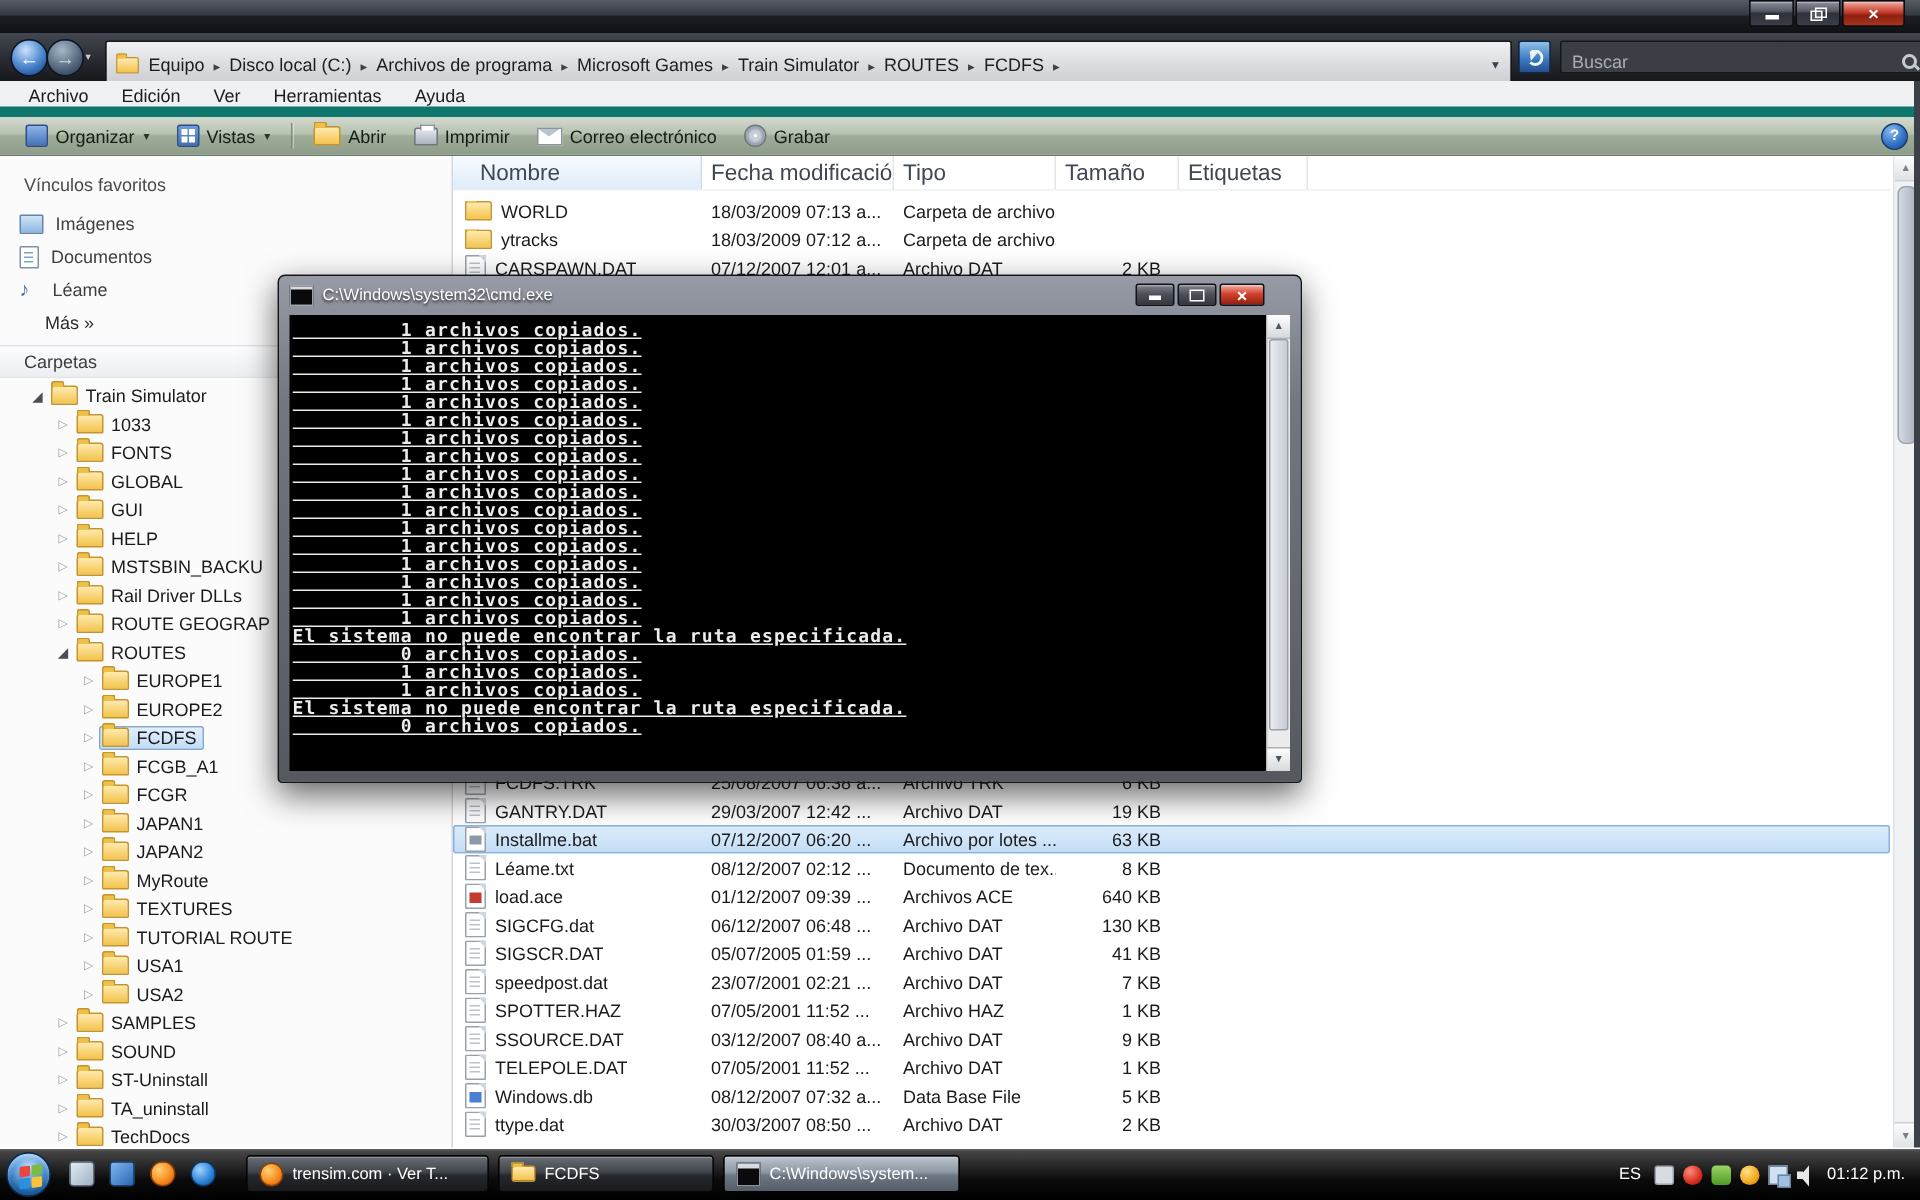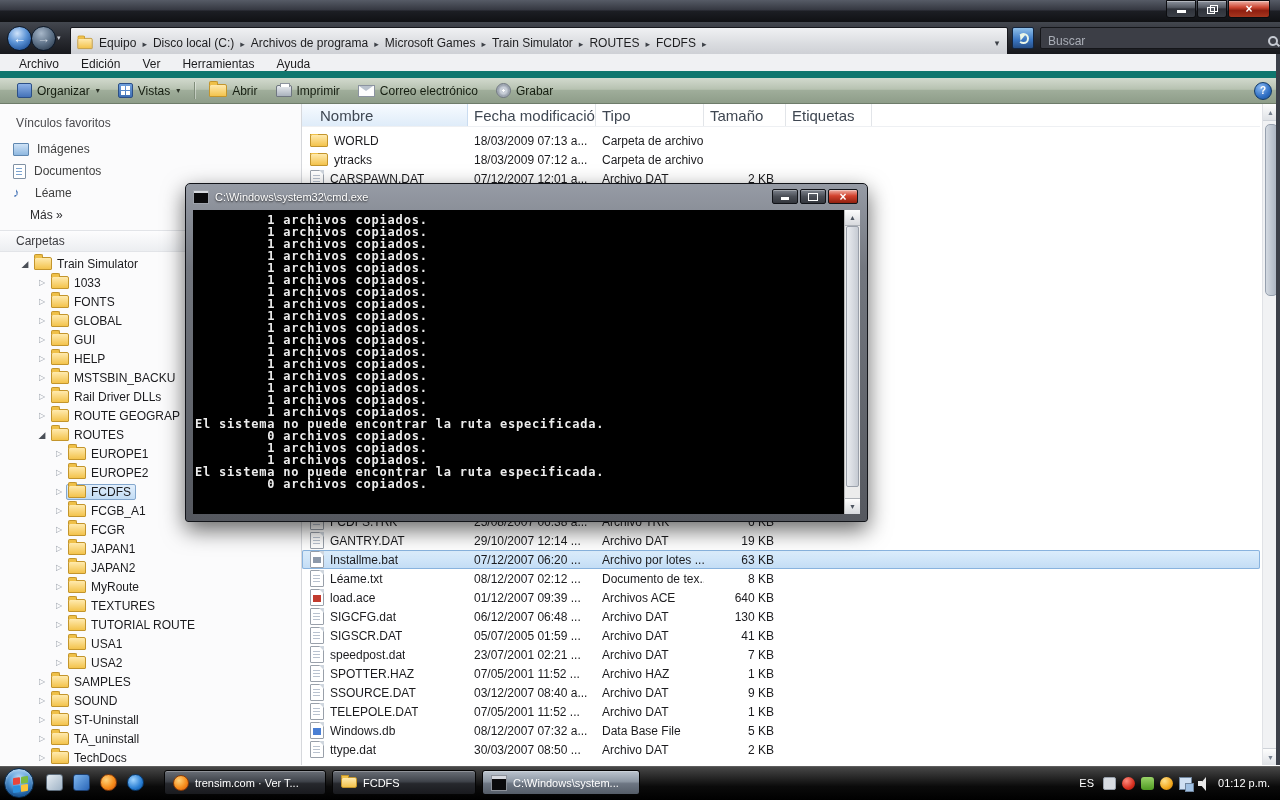--- a/index.html
+++ b/index.html
@@ -136,35 +136,35 @@
   .vs-up{top:0;border-bottom:1px solid #cfd3d9;}
   .vs-down{bottom:0;border-top:1px solid #cfd3d9;}
   .v-thumb{position:absolute;left:2px;width:11px;top:20px;height:170px;border-radius:5px;
     background:linear-gradient(90deg,#d4dae2,#aab3c0);border:1px solid #96a0ae;}
   .frame-right{position:absolute;right:0;top:54px;width:4px;height:711px;background:#3c4049;}
 
   
   .cmdwin{position:absolute;left:185px;top:183px;width:683px;height:339px;box-sizing:border-box;z-index:10;
     background:linear-gradient(#969ba5 0%,#73777f 25%,#55585f 100%);border:1px solid #121419;border-radius:5px 5px 3px 3px;
     box-shadow:0 8px 22px rgba(0,0,0,.6);}
-  .cmd-titlebar{position:absolute;left:3px;top:2px;right:5px;height:21px;display:flex;align-items:center;padding:0 4px;}
+  .cmd-titlebar{position:absolute;left:3px;top:2px;right:20px;height:21px;display:flex;align-items:center;padding:0 4px;}
   .cmd-ic{position:relative;width:14px;height:12px;background:#0a0a0c;border:1px solid #9da2ab;margin-right:6px;flex:none;}
   .cmd-ic::before{content:'';position:absolute;left:0;top:0;right:0;height:2px;background:#d7dae0;}
   .cmd-title{font-size:11px;color:#fff;text-shadow:0 1px 2px rgba(0,0,0,.8);white-space:nowrap;}
   .cbtns{margin-left:auto;display:flex;gap:2px;}
   .cwbtn{width:26px;height:15px;box-sizing:border-box;border:1px solid #111318;border-radius:2px;
     background:linear-gradient(#7d828c 0%,#4a4e56 50%,#34373d 100%);display:flex;align-items:center;justify-content:center;
     box-shadow:inset 0 1px 0 rgba(255,255,255,.3);}
   .cwbtn.close{width:30px;background:linear-gradient(#f0b1a6 0%,#d2422e 45%,#91200f 100%);}
   .glyph-min2{width:8px;height:3px;background:#fff;margin-top:4px;}
   .glyph-max2{width:8px;height:6px;border:1px solid #fff;}
   .console{position:absolute;left:7px;top:26px;right:7px;bottom:7px;background:#000;}
   .con-text{position:absolute;left:2px;top:4px;right:17px;bottom:0;overflow:hidden;
     font-family:"DejaVu Sans Mono",monospace;font-size:12px;line-height:12px;letter-spacing:.8px;color:#ececec;font-weight:bold;}
-  .cline{white-space:pre;height:12px;}
+  .cline{white-space:pre;height:12px;text-decoration:underline;}
   .con-sb{position:absolute;right:0;top:0;bottom:0;width:15px;background:#ececec;border-left:1px solid #b9b9b9;}
   .csb{position:absolute;left:0;right:0;height:15px;display:flex;align-items:center;justify-content:center;
     font-size:7px;color:#4d5560;background:linear-gradient(#fdfdfd,#d7d9dd);}
   .csb.up{top:0;border-bottom:1px solid #aeb2b8;}
   .csb.down{bottom:0;border-top:1px solid #aeb2b8;}
   .con-thumb{position:absolute;left:1px;right:1px;top:16px;bottom:27px;border-radius:2px;
     background:linear-gradient(90deg,#eaecf0,#c6cbd3);border:1px solid #9aa0aa;}
 
   
   .taskbar{position:absolute;left:0;top:766px;width:1280px;height:34px;z-index:20;
@@ -565,21 +565,21 @@
             <span class="c-size">6 KB</span>
             <span class="c-tags"></span>
           </div>
         </div>
       <div class="rows-bottom" id="rowsBottom">
           <div class="frow">
             <span class="c-name">
               <span class="fi-file"></span>
               <span class="fname">GANTRY.DAT</span>
             </span>
-            <span class="c-date">29/10/2007 12:14 ...</span>
+            <span class="c-date">29/03/2007 12:42 ...</span>
             <span class="c-type">Archivo DAT</span>
             <span class="c-size">19 KB</span>
             <span class="c-tags"></span>
           </div>
           <div class="frow fsel">
             <span class="c-name">
               <span class="fi-file fi-bat"></span>
               <span class="fname">Installme.bat</span>
             </span>
             <span class="c-date">07/12/2007 06:20 ...</span>

